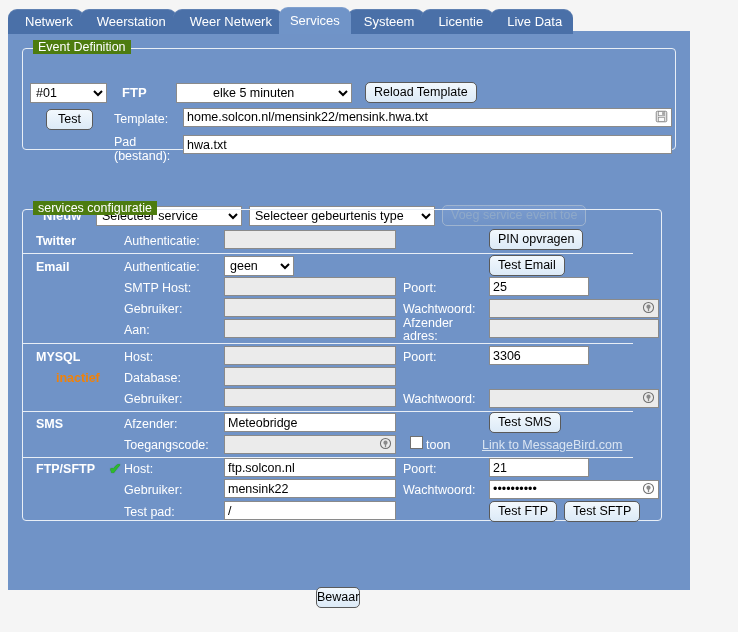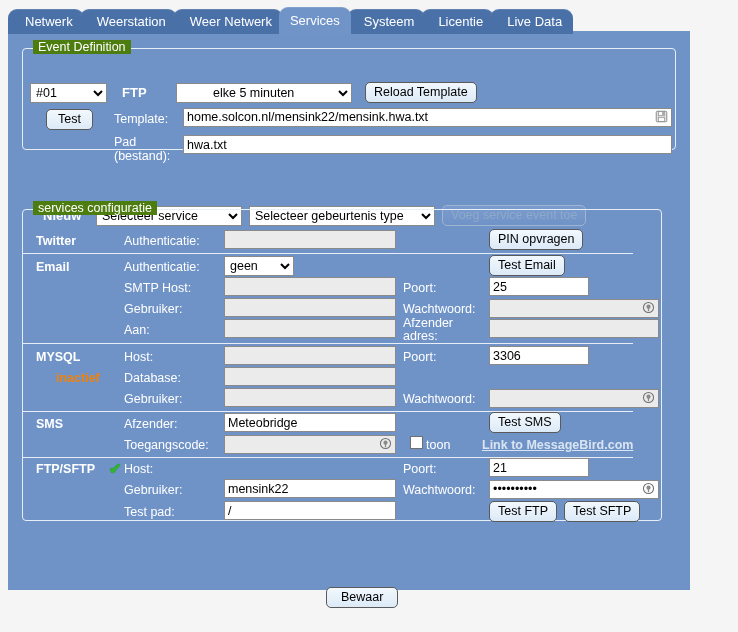--- a/index.html
+++ b/index.html
@@ -177,31 +177,30 @@
     border: 1px solid #707070;
     vertical-align: -2px;
     margin: 0;
     cursor: pointer;
   }
   .link {
     color: #d9e4f2;
     font-size: 12.5px;
     text-decoration: underline;
     cursor: pointer;
-    font-weight: bold;
   }
   .check-ok {
     color: #2db92d;
     font-size: 15px;
     font-weight: bold;
     text-shadow: 0 0 1px #176b17;
   }
   #bewaar {
-    position: absolute; left: 318px; top: 556px;
-    padding: 2px 14px;
+    position: absolute; left: 308px; top: 556px;
+    padding: 2px 0;
   }
   .eye-svg { display:block; }
 </style>
 </head>
 <body>
 
 <div id="root">
 
   <div class="tabbar">
     <div class="tab">
@@ -362,20 +361,21 @@
     <input type="checkbox" class="chk" style="position: absolute; left: 402px; top: 405px;">
     <div class="flbl" style="left:418px; top:407px;">toon</div>
     <div class="link" style="position:absolute; left:474px; top:407px;">Link to MessageBird.com</div>
 
     <div class="divider" style="top:426px;"></div>
 
     <div class="svc-name" style="left:28px; top:431px;">FTP/SFTP</div>
     <div class="check-ok" style="position:absolute; left:101px; top:429px;">✔</div>
 
     <div class="flbl lbl-l" style="top:431px;">Host:</div>
+    <input type="text" class="f-left" style="position: absolute; top: 427px;" value="ftp.solcon.nl">
     <div class="flbl lbl-r" style="top:431px;">Poort:</div>
     <input type="text" style="position: absolute; left: 481px; top: 427px; width: 100px;" value="21">
 
     <div class="flbl lbl-l" style="top:452px;">Gebruiker:</div>
     <input type="text" class="f-left" style="position: absolute; top: 448px;" value="mensink22">
     <div class="flbl lbl-r" style="top:452px;">Wachtwoord:</div>
     <div style="position:absolute; left:481px; top:448px; width:170px;">
       <input type="text" style="width: 100%;" value="••••••••••">
       <span class="fld-icon">
         <svg class="eye-svg" width="13" height="13" viewBox="0 0 16 16" aria-hidden="true">

